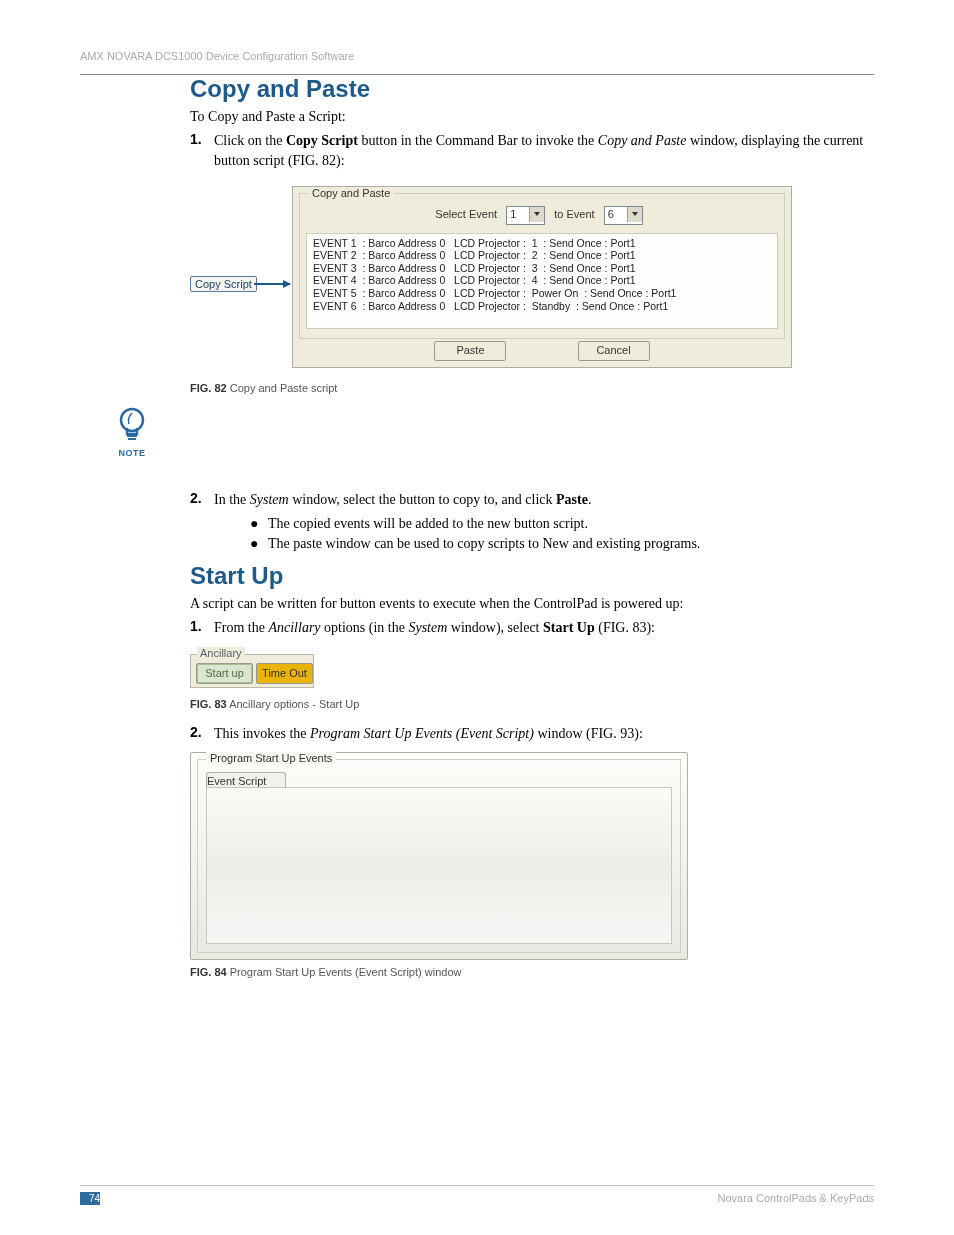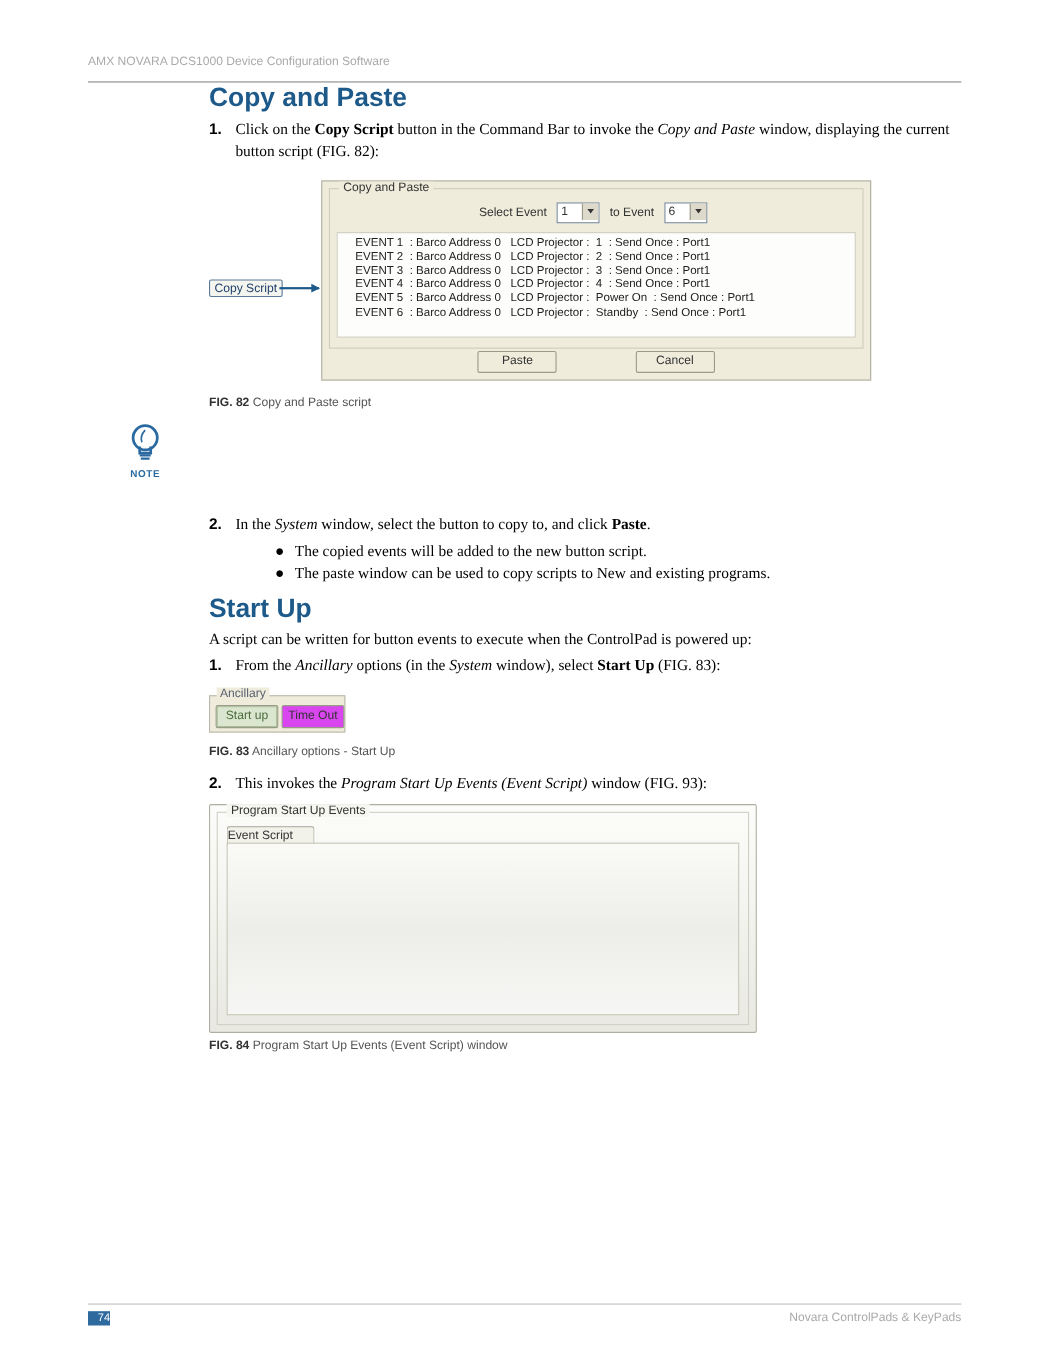--- a/index.html
+++ b/index.html
@@ -191,21 +191,21 @@
     left: 4px; top: 5px;
     border-left: 3px solid transparent;
     border-right: 3px solid transparent;
     border-top: 4px solid #333;
   }
   .cp-listbox {
     margin: 0 6px;
     background: #fdfdfb;
     border: 1px solid #cfcdbe;
     height: 88px;
-    padding: 3px 16px;
+    padding: 3px 6px;
     font-size: 10.5px;
     line-height: 1.2;
     color: #222;
     overflow: hidden;
     white-space: pre;
   }
   .cp-buttons {
     position: absolute;
     bottom: 6px;
     left: 0; right: 0;
@@ -248,21 +248,21 @@
   }
   .anc-btnrow {
     position: absolute;
     left: 5px; top: 8px;
     display: flex;
   }
   .anc-btn {
     width: 55px;
     height: 19px;
     line-height: 18px;
-    background: #d946ef;
+    background: #eab308;
     border: 1px solid #9a9a8a;
     border-radius: 2px;
     font-size: 11px;
     text-align: center;
     color: #333;
   }
   .anc-btn.selected {
     background: #dbe6d0;
     color: #4a6b3a;
     box-shadow: inset 0 0 0 1px #a8c090;
@@ -348,20 +348,21 @@
 <body>
 
 <div class="page">
 
   <div class="header-line">AMX NOVARA DCS1000 Device Configuration Software</div>
 
   <div class="content">
 
     
     <h2 class="section-title">Copy and Paste</h2>
+    <p class="body-text">To Copy and Paste a Script:</p>
 
     <div class="numbered-item">
       <div class="num">1.</div>
       <div class="txt">
         <span>Click on the </span><b>Copy Script</b><span> button in the Command Bar to invoke the </span><i>Copy and Paste</i><span> window, displaying the current button script (FIG. 82):</span>
       </div>
     </div>
 
     
     <div class="fig82-wrap">

